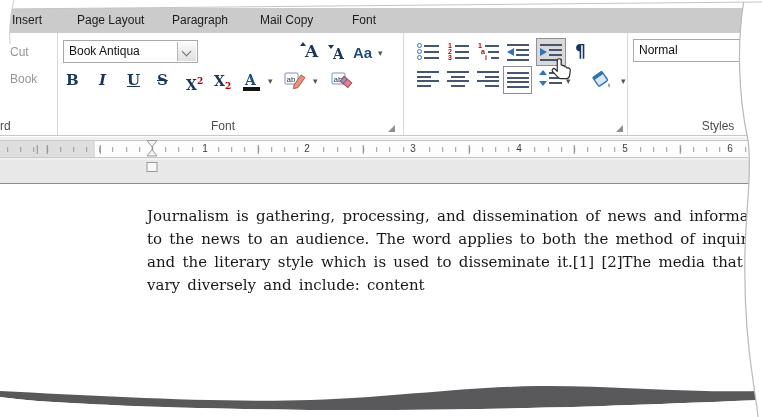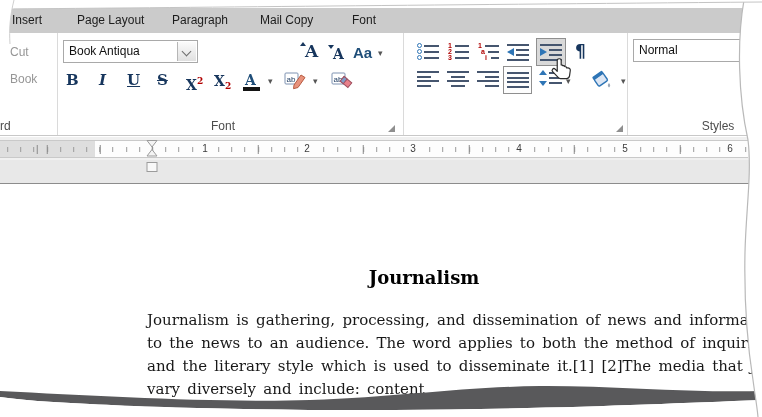--- a/index.html
+++ b/index.html
@@ -265,21 +265,20 @@
   <div id="docgap"></div>
 
   <svg class="abs" style="left:145px;top:139px;z-index:3" width="14" height="36" viewBox="0 0 14 36">
     <path d="M2,1.5 h10 l-5,6.5 z" fill="#f4f4f4" stroke="#9b9b9b"></path>
     <path d="M7,10.5 l5,6.5 h-10 z" fill="#f4f4f4" stroke="#9b9b9b"></path>
     <rect x="2" y="23.5" width="10" height="9" fill="#f8f8f8" stroke="#9b9b9b"></rect>
   </svg>
 
   <div id="page">
     <div id="textcol">
-      <div id="doc-title">Journalism</div>
       <div id="bodytext">
         <div class="bline">Journalism is gathering, processing, and dissemination of news and information</div>
         <div class="bline">to the news to an audience. The word applies to both the method of inquiring for</div>
         <div class="bline">and the literary style which is used to disseminate it.[1] [2]The media that journali</div>
         <div class="bline">vary diversely and include: content</div>
       </div>
     </div>
   </div>
 
   <svg class="overlay" width="762" height="417" viewBox="0 0 762 417">

